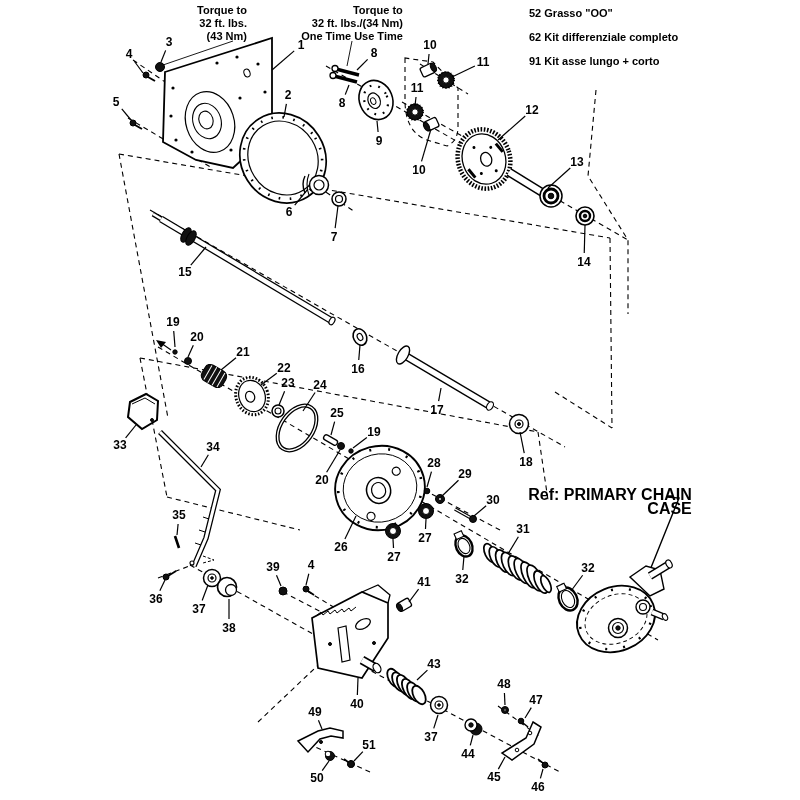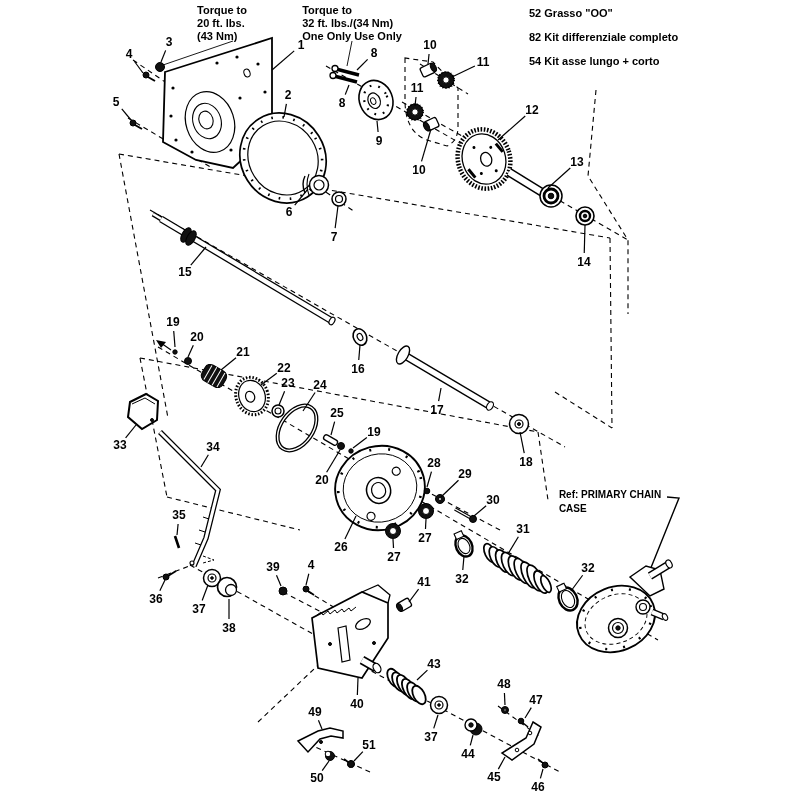--- a/index.html
+++ b/index.html
@@ -1,22 +1,22 @@
 <!DOCTYPE html>
 <html><head>
 <meta charset="utf-8">
 <style>
   html,body{margin:0;padding:0;background:#fff;}
   #stage{position:relative;width:800px;height:800px;background:#fff;overflow:hidden;
          font-family:"Liberation Sans",sans-serif;}
   #artwork{position:absolute;left:0;top:0;}
-  .note{position:absolute;transform:translateX(-50%);text-align:left;
+  .note{position:absolute;transform:translateX(-50%);text-align:right;
         font-weight:bold;font-size:11px;line-height:13px;color:#000;white-space:nowrap;}
-  .ref-note{position:absolute;transform:translateX(-50%);text-align:left;
-        font-weight:bold;font-size:10px;line-height:14px;color:#000;white-space:nowrap;}
+  .ref-note{position:absolute;transform:translateX(-50%);text-align:right;
+        font-weight:bold;font-size:16px;line-height:14px;color:#000;white-space:nowrap;}
   #legend{position:absolute;left:529px;top:7px;font-weight:bold;font-size:11px;color:#000;}
   #legend .legend-row{margin-bottom:12px;white-space:nowrap;}
   svg text.callout{font-weight:bold;font-size:12px;fill:#000;}
   svg .ln{stroke:#000;fill:none;}
 </style>
 </head>
 <body>
 
 <div id="stage">
 
@@ -524,31 +524,31 @@
         <text x="315" y="712" class="callout" text-anchor="middle" dominant-baseline="central">49</text>
         <line x1="322.1901487783879" y1="770.6472892306172" x2="329" y2="761" stroke="#000" stroke-width="1.2"></line>
         <text x="317" y="778" class="callout" text-anchor="middle" dominant-baseline="central">50</text>
         <line x1="362.84452984006805" y1="751.5658348372608" x2="354" y2="761" stroke="#000" stroke-width="1.2"></line>
         <text x="369" y="745" class="callout" text-anchor="middle" dominant-baseline="central">51</text>
       </g>
 </svg>
 
 <div class="note" id="note-left" style="left: 222px; top: 4px;">
       <div>Torque to</div>
-      <div>20 ft. lbs.</div>
+      <div>32 ft. lbs.</div>
       <div>(43 Nm)</div>
     </div>
 <div class="note" id="note-center" style="left: 352px; top: 4px;">
       <div>Torque to</div>
       <div>32 ft. lbs./(34 Nm)</div>
-      <div>One Only Use Only</div>
+      <div>One Time Use Time</div>
     </div>
 <div class="ref-note" id="ref-note" style="left: 610px; top: 488px;">
       <div>Ref: PRIMARY CHAIN</div>
       <div>CASE</div>
     </div>
 <div id="legend">
       <div class="legend-row">52 Grasso "OO"</div>
-      <div class="legend-row">82 Kit differenziale completo</div>
-      <div class="legend-row">54 Kit asse lungo + corto</div>
+      <div class="legend-row">62 Kit differenziale completo</div>
+      <div class="legend-row">91 Kit asse lungo + corto</div>
     </div>
 
 </div>
 
 </body></html>

